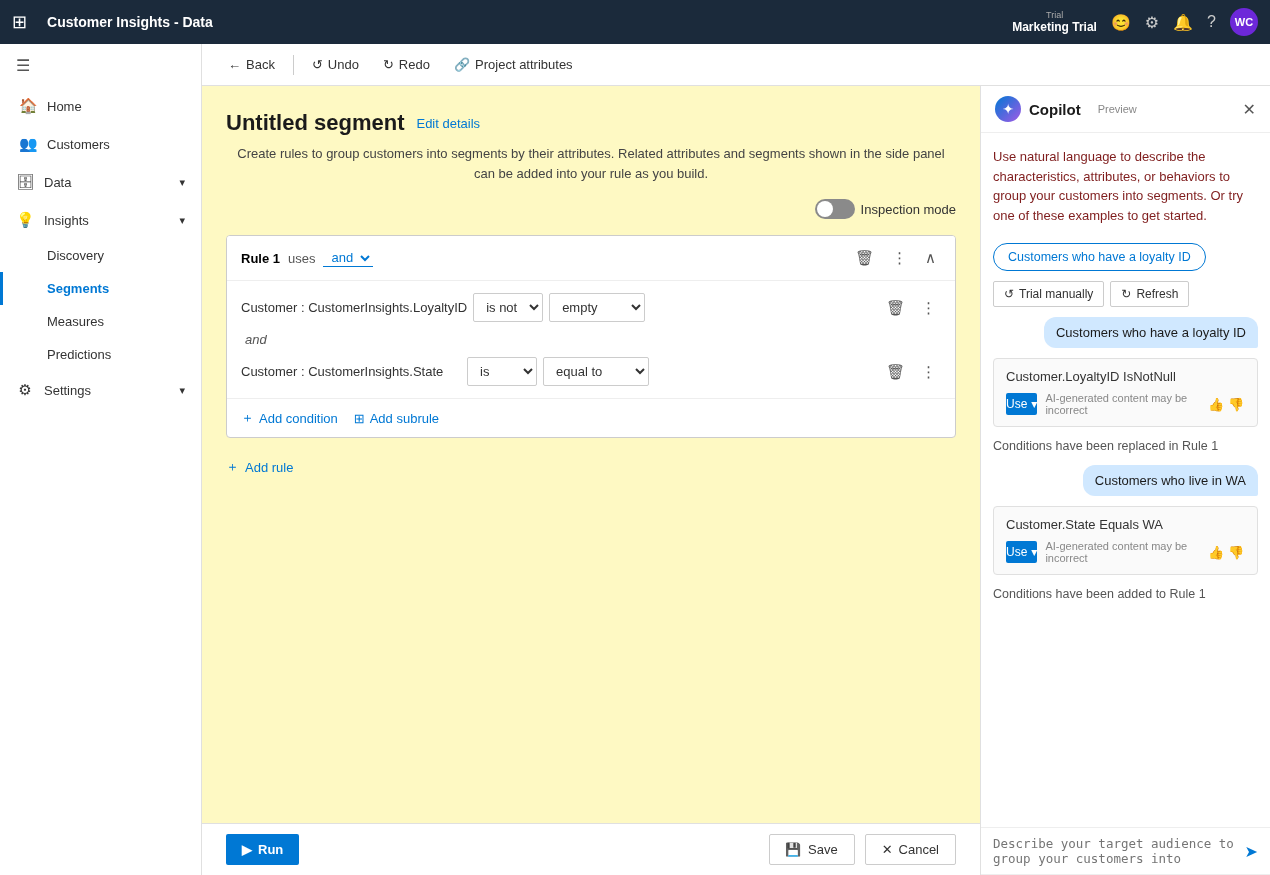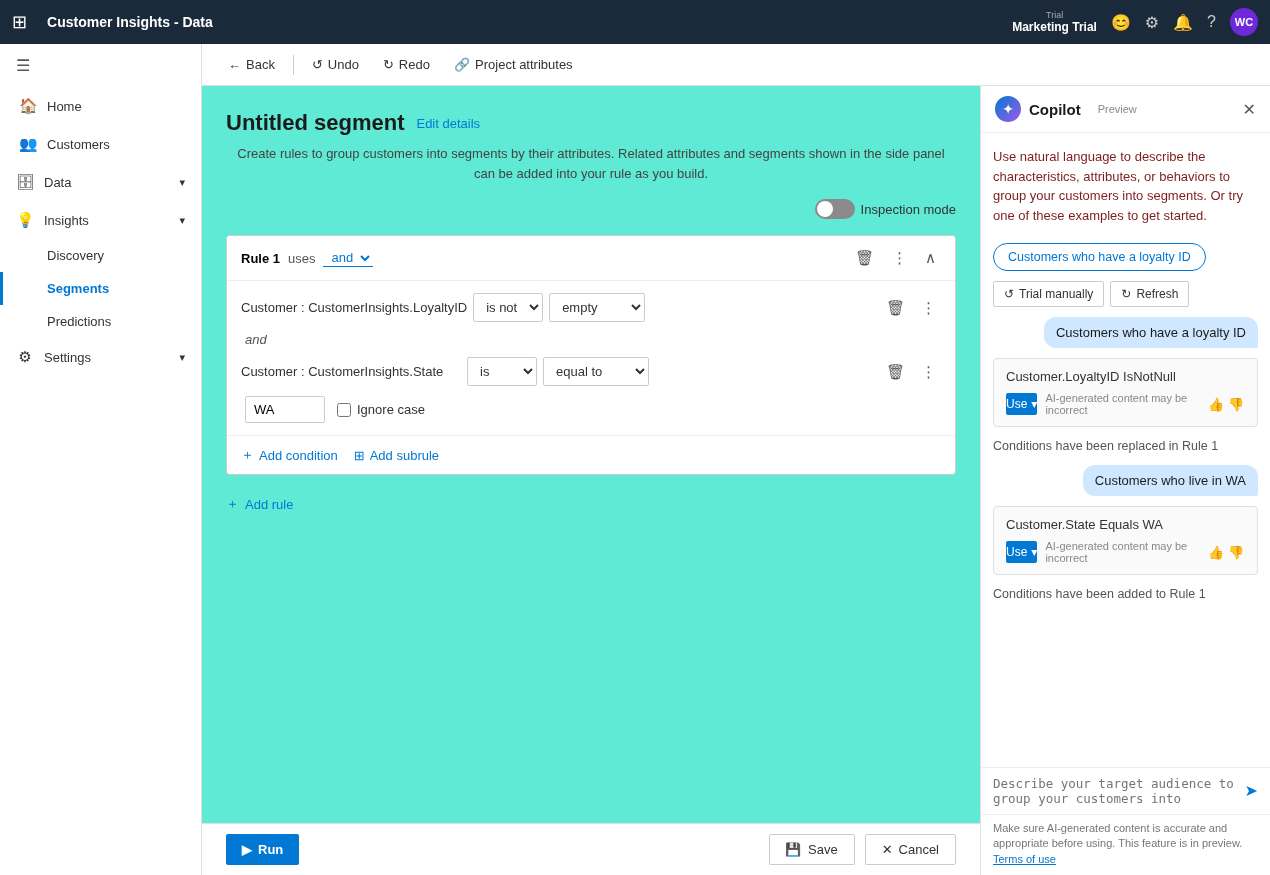--- a/index.html
+++ b/index.html
@@ -75,21 +75,21 @@
       border-left: 3px solid transparent;
     }
     .sidebar-sub-item.active { border-left-color: #0078d4; color: #0078d4; font-weight: 600; }
 
     
     .content-area {
       flex: 1;
       display: flex;
       flex-direction: column;
       overflow: hidden;
-      background: #5eead4;
+      background: #fef9c3;
     }
 
     
     .toolbar {
       background: #fff;
       border-bottom: 1px solid #e0e0e0;
       padding: 8px 16px;
       display: flex;
       align-items: center;
       gap: 4px;
@@ -491,20 +491,23 @@
     <div class="sidebar-section-header">
       <span class="icon">💡</span>
       <span>Insights</span>
       <span style="margin-left:auto;font-size:11px;">▾</span>
     </div>
     <div class="sidebar-sub-item">
       <span>Discovery</span>
     </div>
     <div class="sidebar-sub-item active">
       <span>Segments</span>
+    </div>
+    <div class="sidebar-sub-item">
+      <span>Measures</span>
     </div>
     <div class="sidebar-sub-item">
       <span>Predictions</span>
     </div>
     <div class="sidebar-section-header">
       <span class="icon">⚙</span>
       <span>Settings</span>
       <span style="margin-left:auto;font-size:11px;">▾</span>
     </div>
   </div>
@@ -595,27 +598,20 @@
                 <select class="condition-select">
                   <option>equal to</option>
                   <option>not equal to</option>
                 </select>
                 <div class="condition-actions">
                   <button class="icon-btn">🗑</button>
                   <button class="icon-btn">⋮</button>
                 </div>
               </div>
 
-              <div class="value-row">
-                <input class="value-input" type="text" value="WA" style="">
-                <div class="ignore-case-row">
-                  <input type="checkbox" class="ignore-case-checkbox" style="">
-                  <label class="ignore-case-label">Ignore case</label>
-                </div>
-              </div>
             </div>
 
             <div class="rule-footer">
               <button class="add-btn">
                 <span>＋</span>
                 <span>Add condition</span>
               </button>
               <button class="add-btn">
                 <span>⊞</span>
                 <span>Add subrule</span>
@@ -723,23 +719,19 @@
             <span>Conditions have been added to Rule 1</span>
           </div>
 
         </div>
 
         <div class="copilot-footer">
           <div class="copilot-input-area">
             <textarea class="copilot-input" rows="2" placeholder="Describe your target audience to group your customers into segments" style=""></textarea>
             <button class="copilot-send-btn">➤</button>
           </div>
-          <div class="copilot-disclaimer">
-            <span>Make sure AI-generated content is accurate and appropriate before using. This feature is in preview.</span>
-            <a href="#">Terms of use</a>
-          </div>
         </div>
       </div>
 
     </div>
   </div>
 
 </div>
 
 </body></html>

